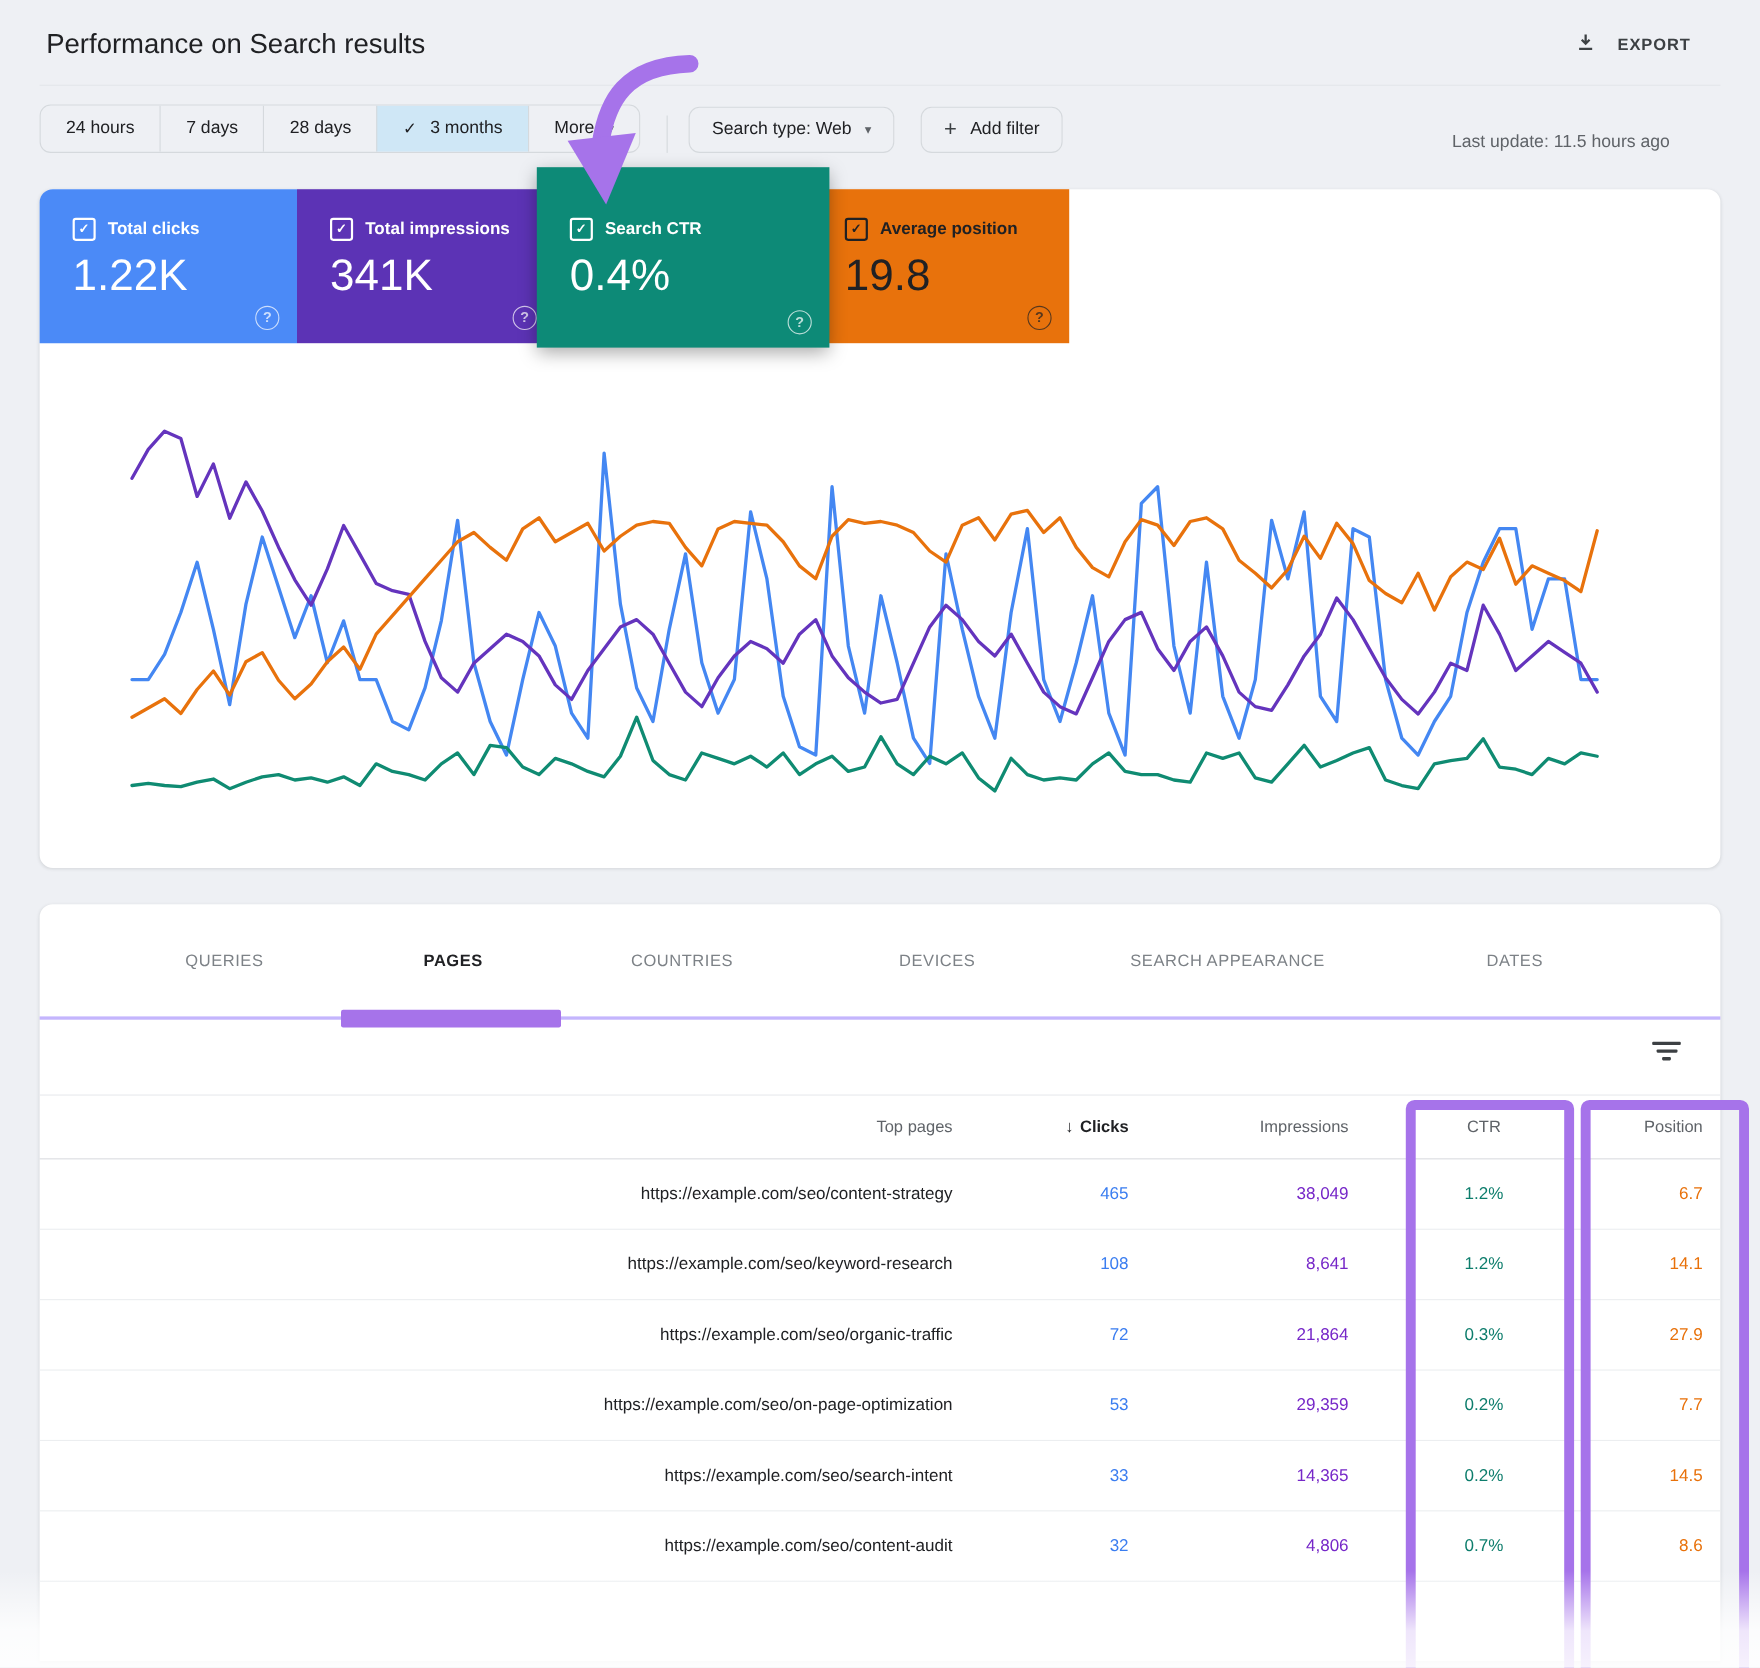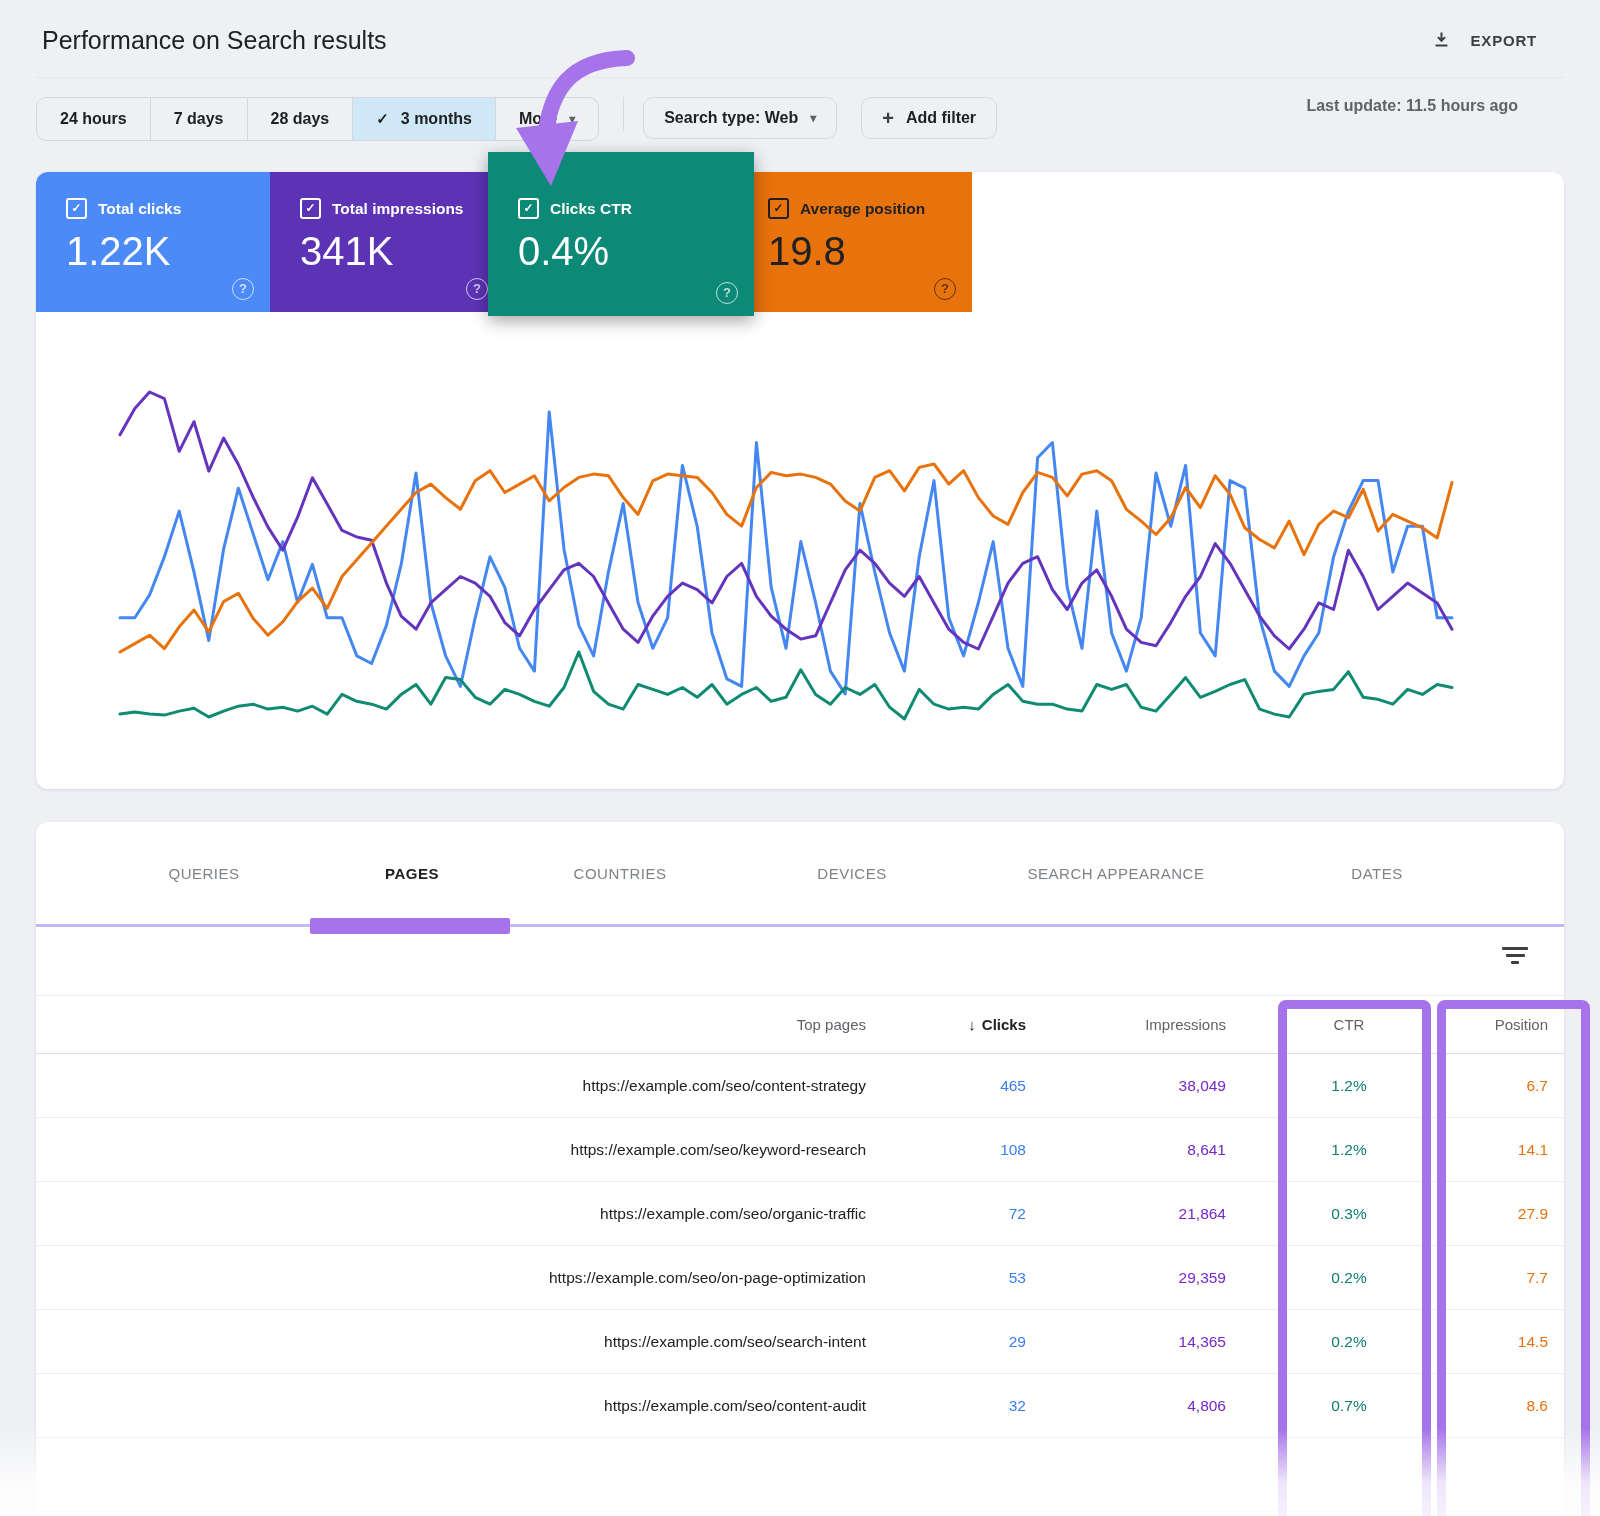--- a/index.html
+++ b/index.html
@@ -6,21 +6,21 @@
   body{font-family:"Liberation Sans",sans-serif;}
   .page{position:relative;width:1600px;height:1516px;overflow:hidden;background:#eef0f4;}
 
   
   .hdr{display:flex;justify-content:space-between;align-items:center;padding:26px 63px 22px 42px;}
   .title{font-size:25px;color:#202124;font-weight:normal;margin:0;}
   .export{display:flex;align-items:center;gap:20px;font-size:15px;font-weight:bold;letter-spacing:.8px;color:#3c4043;cursor:pointer;}
   .hr{height:1px;background:#e3e6ea;margin:0 36px;}
 
   
-  .toolbar{display:flex;align-items:flex-start;margin:19px 36px 0;height:42px;font-weight:bold;}
+  .toolbar{display:flex;align-items:flex-end;margin:19px 36px 0;height:42px;}
   .seg{display:flex;border:1px solid #d5d9dd;border-radius:10px;overflow:hidden;height:42px;}
   .seg-item{display:flex;align-items:center;gap:12px;padding:0 23px;font-size:16px;color:#202124;border-left:1px solid #d5d9dd;cursor:pointer;background:transparent;white-space:nowrap;}
   .seg-item:first-child{border-left:none;}
   .seg-item.sel{background:#cfe7f6;}
   .tick{font-size:15px;}
   .caret{font-size:12px;color:#5f6368;}
   .vdiv{width:1px;height:34px;background:#d5d9dd;margin:0 19px 0 24px;}
   .pill{display:flex;align-items:center;gap:12px;border:1px solid #d5d9dd;border-radius:10px;height:42px;padding:0 20px;font-size:16px;color:#202124;margin-right:24px;cursor:pointer;box-sizing:border-box;white-space:nowrap;}
   .plus{font-size:20px;color:#3c4043;}
   .last-upd{margin-left:auto;margin-right:46px;color:#5f6368;font-size:16px;}
@@ -147,21 +147,21 @@
           <div class="card-label">
             <span class="cb">✓</span>
             <span>Total impressions</span>
           </div>
           <div class="card-value">341K</div>
           <div class="help">?</div>
         </div>
         <div class="card hl" style="background: rgb(13, 138, 119); color: rgb(255, 255, 255);">
           <div class="card-label">
             <span class="cb">✓</span>
-            <span>Clicks CTR</span>
+            <span>Search CTR</span>
           </div>
           <div class="card-value">0.4%</div>
           <div class="help">?</div>
         </div>
         <div class="card" style="background: rgb(232, 114, 12); color: rgb(32, 33, 36);">
           <div class="card-label">
             <span class="cb">✓</span>
             <span>Average position</span>
           </div>
           <div class="card-value">19.8</div>
@@ -234,21 +234,21 @@
           <div class="cell col-page">https://example.com/seo/on-page-optimization</div>
           <div class="cell col-clicks val-clicks">53</div>
           <div class="cell col-impr val-impr">29,359</div>
           <div class="sp1"></div>
           <div class="cell col-ctr val-ctr">0.2%</div>
           <div class="sp2"></div>
           <div class="cell col-pos val-pos">7.7</div>
         </div>
         <div class="trow">
           <div class="cell col-page">https://example.com/seo/search-intent</div>
-          <div class="cell col-clicks val-clicks">29</div>
+          <div class="cell col-clicks val-clicks">33</div>
           <div class="cell col-impr val-impr">14,365</div>
           <div class="sp1"></div>
           <div class="cell col-ctr val-ctr">0.2%</div>
           <div class="sp2"></div>
           <div class="cell col-pos val-pos">14.5</div>
         </div>
         <div class="trow">
           <div class="cell col-page">https://example.com/seo/content-audit</div>
           <div class="cell col-clicks val-clicks">32</div>
           <div class="cell col-impr val-impr">4,806</div>

